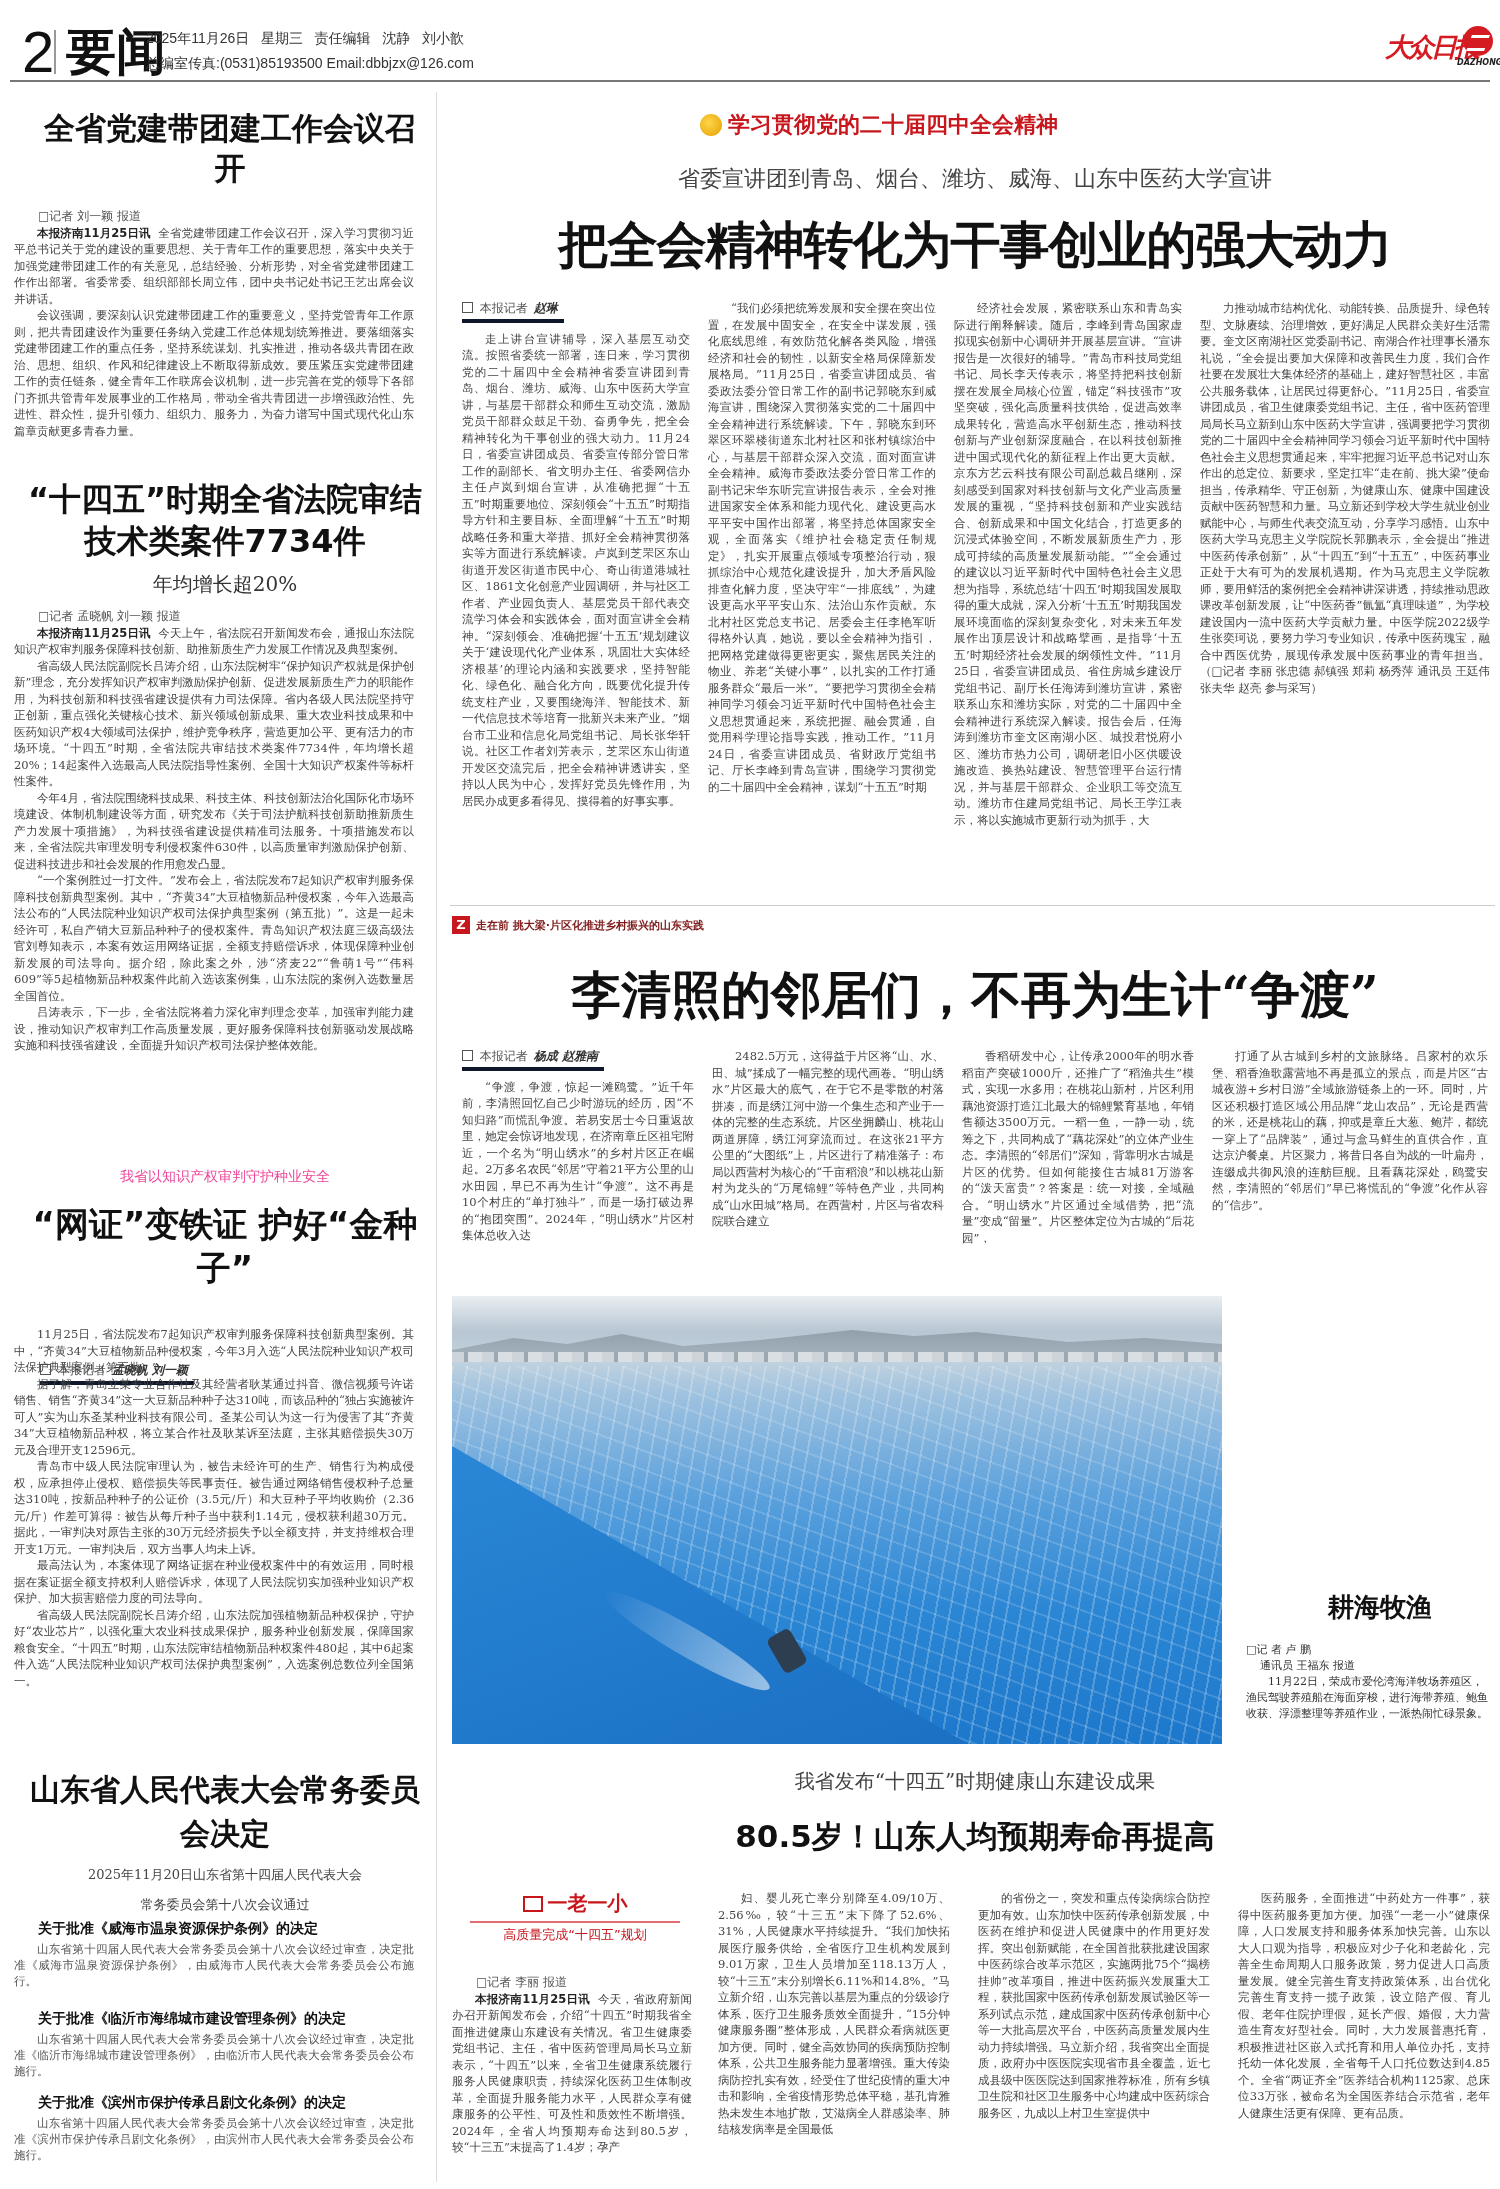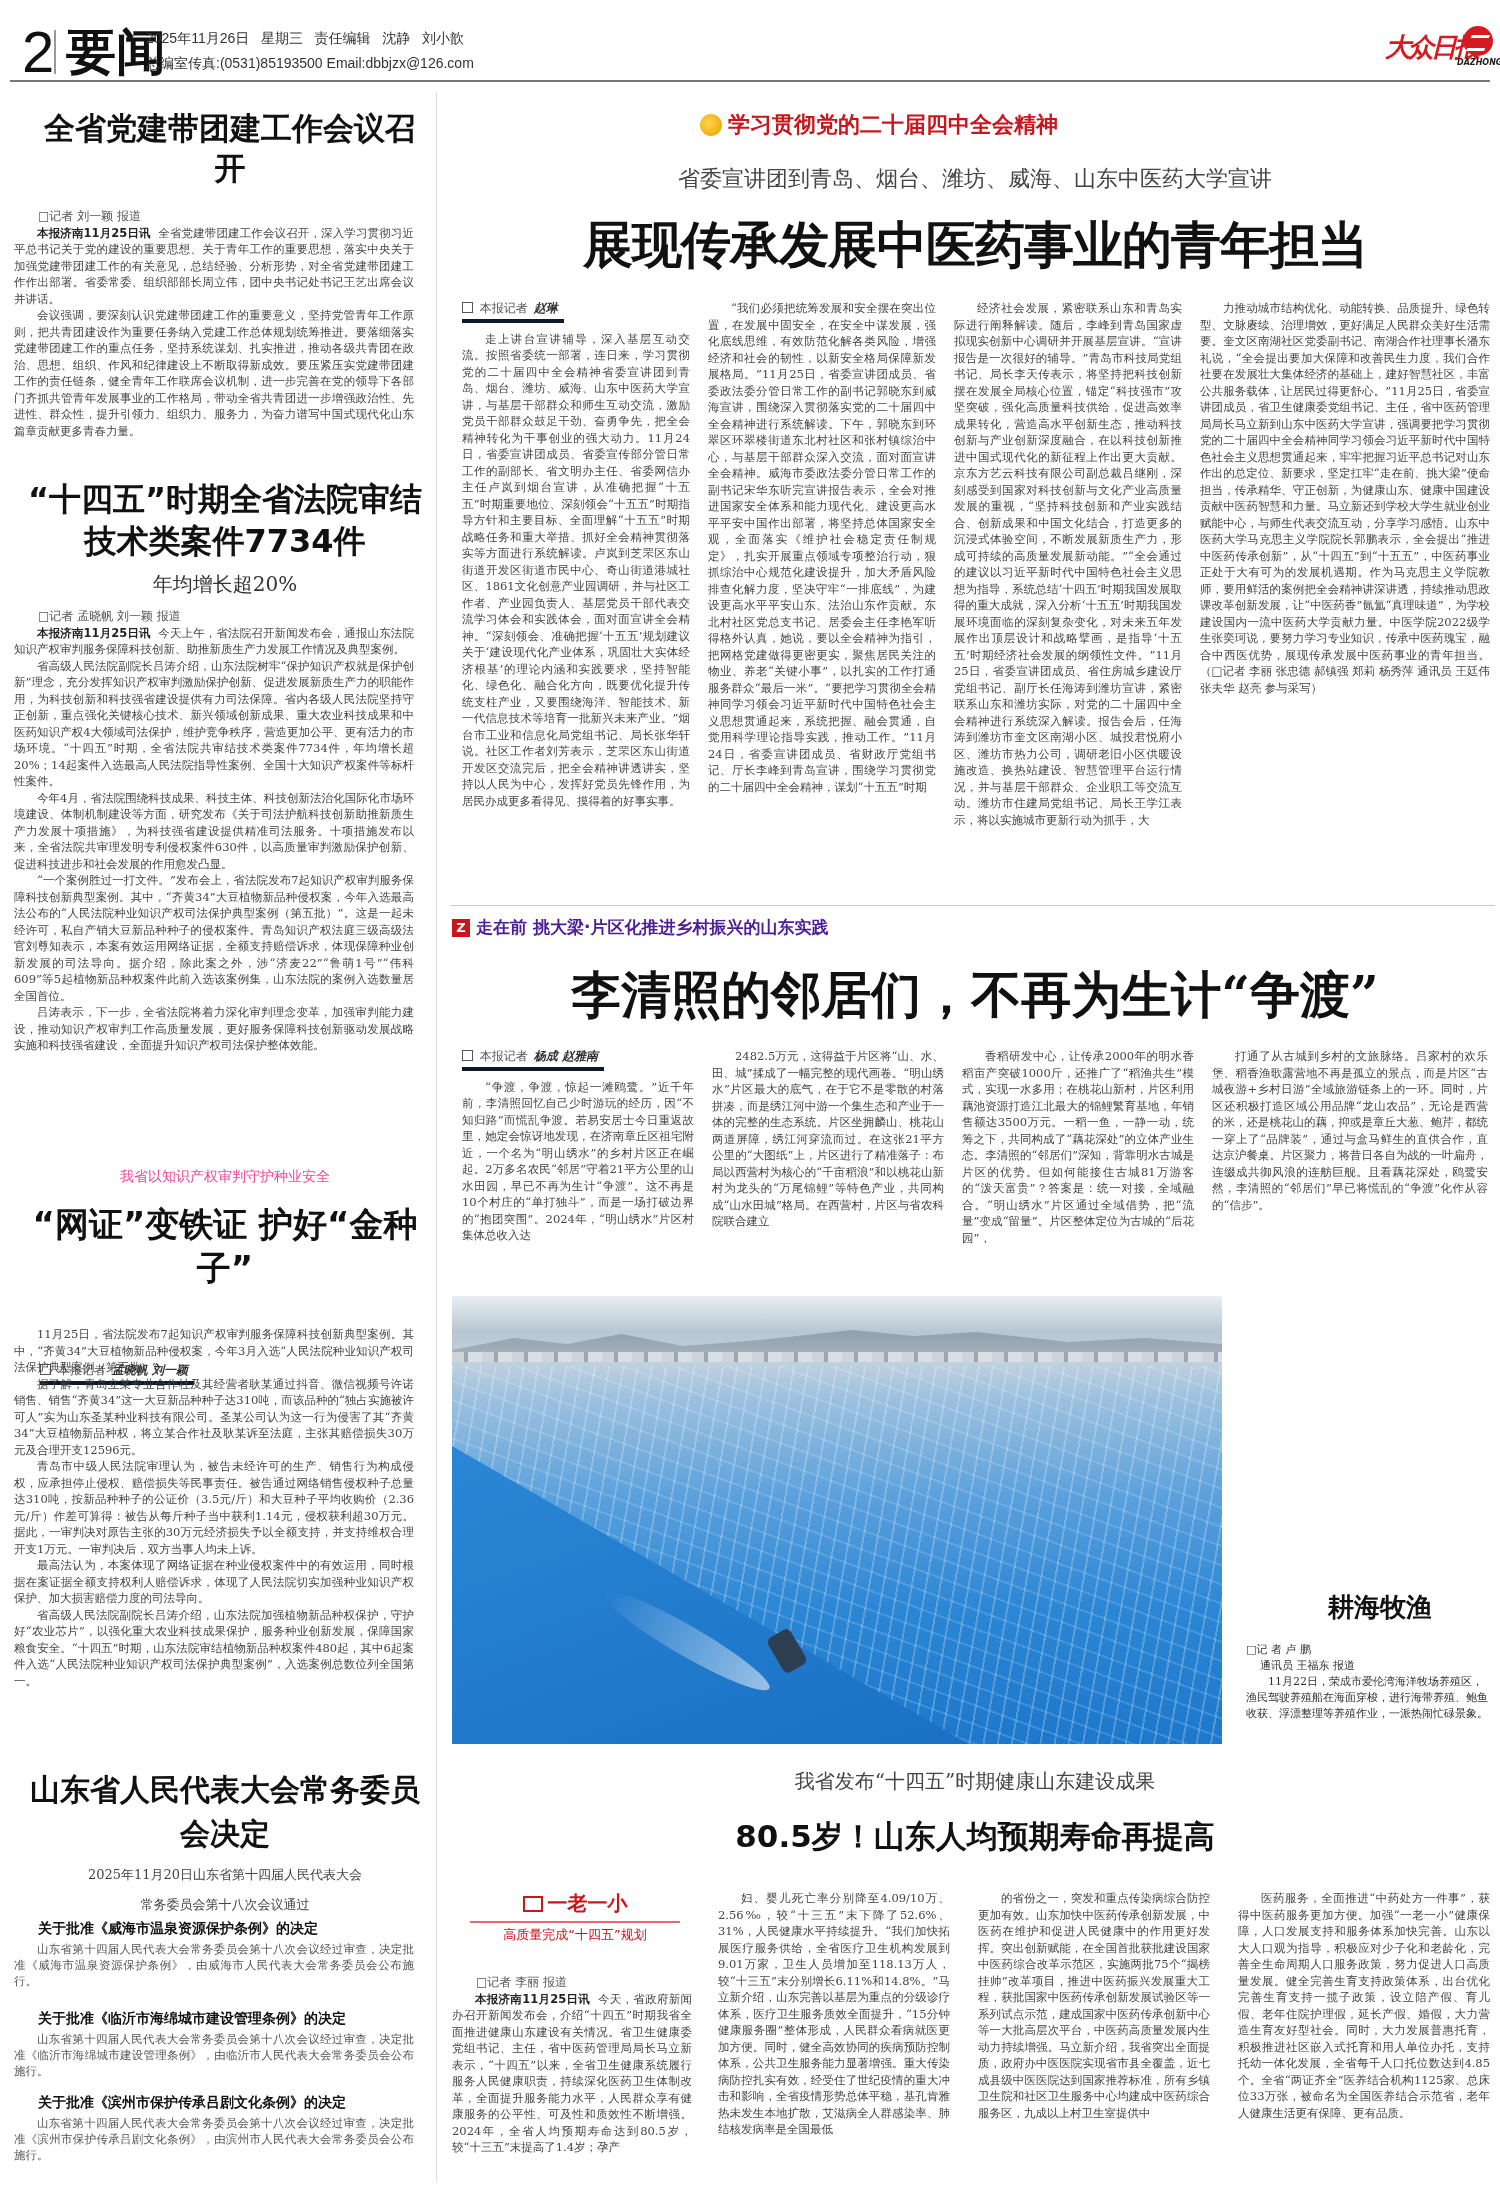--- a/index.html
+++ b/index.html
@@ -55,21 +55,21 @@
   #a5-kicker-box { left: 700px; top: 110px; height: 30px; display: flex; align-items: center; gap: 6px; }
   #a5-kicker { font-family: "DejaVu Sans", sans-serif; font-weight: bold; font-size: 22px; color: #c8161d; }
   #party-icon { width: 22px; height: 22px; border-radius: 50%; background: radial-gradient(circle at 40% 40%, #ffd54a, #e3a000); }
   #a5-sub { left: 450px; top: 164px; width: 1050px; font-size: 22px; color: #444; text-align: center; font-family: "DejaVu Serif", serif; }
   #a5-title { left: 450px; top: 210px; width: 1050px; font-size: 50px; line-height: 70px; font-weight: bold; letter-spacing: -1px; }
   .col5 { position: absolute; top: 300px; width: 228px; }
 
   
   #a6-kicker { left: 452px; top: 916px; display: flex; align-items: center; gap: 6px; }
   #z-icon { width: 18px; height: 18px; background: #c8161d; color: #fff; font-size: 13px; font-weight: bold; text-align: center; line-height: 18px; font-family: "DejaVu Sans", sans-serif; }
-  #a6-kicker-text { font-family: "DejaVu Sans", sans-serif; font-weight: bold; font-size: 17px; color: #4c1d95; }
+  #a6-kicker-text { font-family: "DejaVu Sans", sans-serif; font-weight: bold; font-size: 11px; color: #7f1d1d; }
   #a6-title { left: 450px; top: 960px; width: 1050px; font-size: 50px; line-height: 70px; font-family: "DejaVu Serif", serif; font-weight: bold; text-align: center; color: #111; position: absolute; }
   .col6 { position: absolute; top: 1048px; width: 232px; }
 
   
   #photo { left: 452px; top: 1296px; width: 770px; height: 448px; overflow: hidden; background: linear-gradient(180deg, #e9eef2 0%, #b7c6d2 8%, #c3d3de 14%, #9fc2df 22%, #5aa0dc 45%, #2b86d4 70%, #1d78cc 100%); }
   #photo .mtn { position: absolute; left: 0; top: 26px; width: 770px; height: 40px; background: linear-gradient(180deg, #8c9aa6, #a9b6c0); clip-path: polygon(0 70%, 8% 40%, 15% 55%, 22% 30%, 30% 60%, 40% 45%, 52% 20%, 60% 35%, 68% 25%, 80% 50%, 90% 40%, 100% 55%, 100% 100%, 0 100%); }
   #photo .town { position: absolute; left: 0; top: 56px; width: 770px; height: 10px; background: repeating-linear-gradient(90deg, #d7dde2 0 12px, #9aa6ae 12px 16px, #e6eaed 16px 30px); opacity: .8; }
   #photo .grid { position: absolute; left: 0; top: 70px; width: 770px; height: 380px;
      background: repeating-linear-gradient(100deg, rgba(255,255,255,.22) 0 2px, transparent 2px 14px),
                  repeating-linear-gradient(20deg, rgba(255,255,255,.15) 0 2px, transparent 2px 18px); }
@@ -153,21 +153,21 @@
 <div class="law" style="top:2094px;">
   <h4>关于批准《滨州市保护传承吕剧文化条例》的决定</h4>
   <div>山东省第十四届人民代表大会常务委员会第十八次会议经过审查，决定批准《滨州市保护传承吕剧文化条例》，由滨州市人民代表大会常务委员会公布施行。</div>
 </div>
 
 <div class="abs" id="a5-kicker-box">
   <span id="party-icon"></span>
   <span id="a5-kicker">学习贯彻党的二十届四中全会精神</span>
 </div>
 <div class="abs" id="a5-sub">省委宣讲团到青岛、烟台、潍坊、威海、山东中医药大学宣讲</div>
-<div class="hl" id="a5-title">展现传承发展中医药事业的青年担当</div>
+<div class="hl" id="a5-title">把全会精神转化为干事创业的强大动力</div>
 
 <div class="body col5" style="left:462px;">
   <div class="byline" style="margin-bottom:8px;"><span class="underline-by"><span class="boxmark"></span> <span>本报记者</span><b>赵琳</b></span></div>
   <p style="height:520px; overflow:hidden;">走上讲台宣讲辅导，深入基层互动交流。按照省委统一部署，连日来，学习贯彻党的二十届四中全会精神省委宣讲团到青岛、烟台、潍坊、威海、山东中医药大学宣讲，与基层干部群众和师生互动交流，激励党员干部群众鼓足干劲、奋勇争先，把全会精神转化为干事创业的强大动力。11月24日，省委宣讲团成员、省委宣传部分管日常工作的副部长、省文明办主任、省委网信办主任卢岚到烟台宣讲，从准确把握“十五五”时期重要地位、深刻领会“十五五”时期指导方针和主要目标、全面理解“十五五”时期战略任务和重大举措、抓好全会精神贯彻落实等方面进行系统解读。卢岚到芝罘区东山街道开发区街道市民中心、奇山街道港城社区、1861文化创意产业园调研，并与社区工作者、产业园负责人、基层党员干部代表交流学习体会和实践体会，面对面宣讲全会精神。“深刻领会、准确把握‘十五五’规划建议关于‘建设现代化产业体系，巩固壮大实体经济根基’的理论内涵和实践要求，坚持智能化、绿色化、融合化方向，既要优化提升传统支柱产业，又要围绕海洋、智能技术、新一代信息技术等培育一批新兴未来产业。”烟台市工业和信息化局党组书记、局长张华轩说。社区工作者刘芳表示，芝罘区东山街道开发区交流完后，把全会精神讲透讲实，坚持以人民为中心，发挥好党员先锋作用，为居民办成更多看得见、摸得着的好事实事。</p>
 </div>
 <div class="body col5" style="left:708px;">
   <p style="height:600px; overflow:hidden;">“我们必须把统筹发展和安全摆在突出位置，在发展中固安全，在安全中谋发展，强化底线思维，有效防范化解各类风险，增强经济和社会的韧性，以新安全格局保障新发展格局。”11月25日，省委宣讲团成员、省委政法委分管日常工作的副书记郭晓东到威海宣讲，围绕深入贯彻落实党的二十届四中全会精神进行系统解读。下午，郭晓东到环翠区环翠楼街道东北村社区和张村镇综治中心，与基层干部群众深入交流，面对面宣讲全会精神。威海市委政法委分管日常工作的副书记宋华东听完宣讲报告表示，全会对推进国家安全体系和能力现代化、建设更高水平平安中国作出部署，将坚持总体国家安全观，全面落实《维护社会稳定责任制规定》，扎实开展重点领域专项整治行动，狠抓综治中心规范化建设提升，加大矛盾风险排查化解力度，坚决守牢“一排底线”，为建设更高水平平安山东、法治山东作贡献。东北村社区党总支书记、居委会主任李艳军听得格外认真，她说，要以全会精神为指引，把网格党建做得更密更实，聚焦居民关注的物业、养老“关键小事”，以扎实的工作打通服务群众“最后一米”。“要把学习贯彻全会精神同学习领会习近平新时代中国特色社会主义思想贯通起来，系统把握、融会贯通，自觉用科学理论指导实践，推动工作。”11月24日，省委宣讲团成员、省财政厅党组书记、厅长李峰到青岛宣讲，围绕学习贯彻党的二十届四中全会精神，谋划“十五五”时期</p>
 </div>
 <div class="body col5" style="left:954px;">
   <p style="height:600px; overflow:hidden;">经济社会发展，紧密联系山东和青岛实际进行阐释解读。随后，李峰到青岛国家虚拟现实创新中心调研并开展基层宣讲。“宣讲报告是一次很好的辅导。”青岛市科技局党组书记、局长李天传表示，将坚持把科技创新摆在发展全局核心位置，锚定“科技强市”攻坚突破，强化高质量科技供给，促进高效率成果转化，营造高水平创新生态，推动科技创新与产业创新深度融合，在以科技创新推进中国式现代化的新征程上作出更大贡献。京东方艺云科技有限公司副总裁吕继刚，深刻感受到国家对科技创新与文化产业高质量发展的重视，“坚持科技创新和产业实践结合、创新成果和中国文化结合，打造更多的沉浸式体验空间，不断发展新质生产力，形成可持续的高质量发展新动能。”“全会通过的建议以习近平新时代中国特色社会主义思想为指导，系统总结‘十四五’时期我国发展取得的重大成就，深入分析‘十五五’时期我国发展环境面临的深刻复杂变化，对未来五年发展作出顶层设计和战略擘画，是指导‘十五五’时期经济社会发展的纲领性文件。”11月25日，省委宣讲团成员、省住房城乡建设厅党组书记、副厅长任海涛到潍坊宣讲，紧密联系山东和潍坊实际，对党的二十届四中全会精神进行系统深入解读。报告会后，任海涛到潍坊市奎文区南湖小区、城投君悦府小区、潍坊市热力公司，调研老旧小区供暖设施改造、换热站建设、智慧管理平台运行情况，并与基层干部群众、企业职工等交流互动。潍坊市住建局党组书记、局长王学江表示，将以实施城市更新行动为抓手，大</p>

